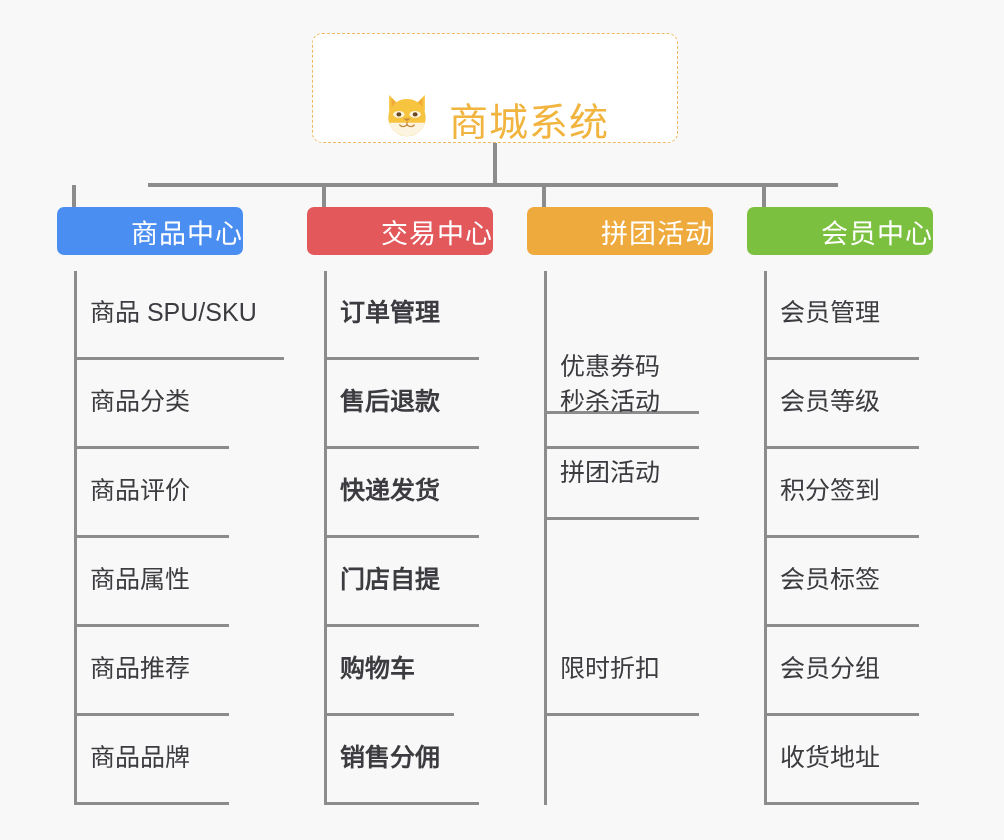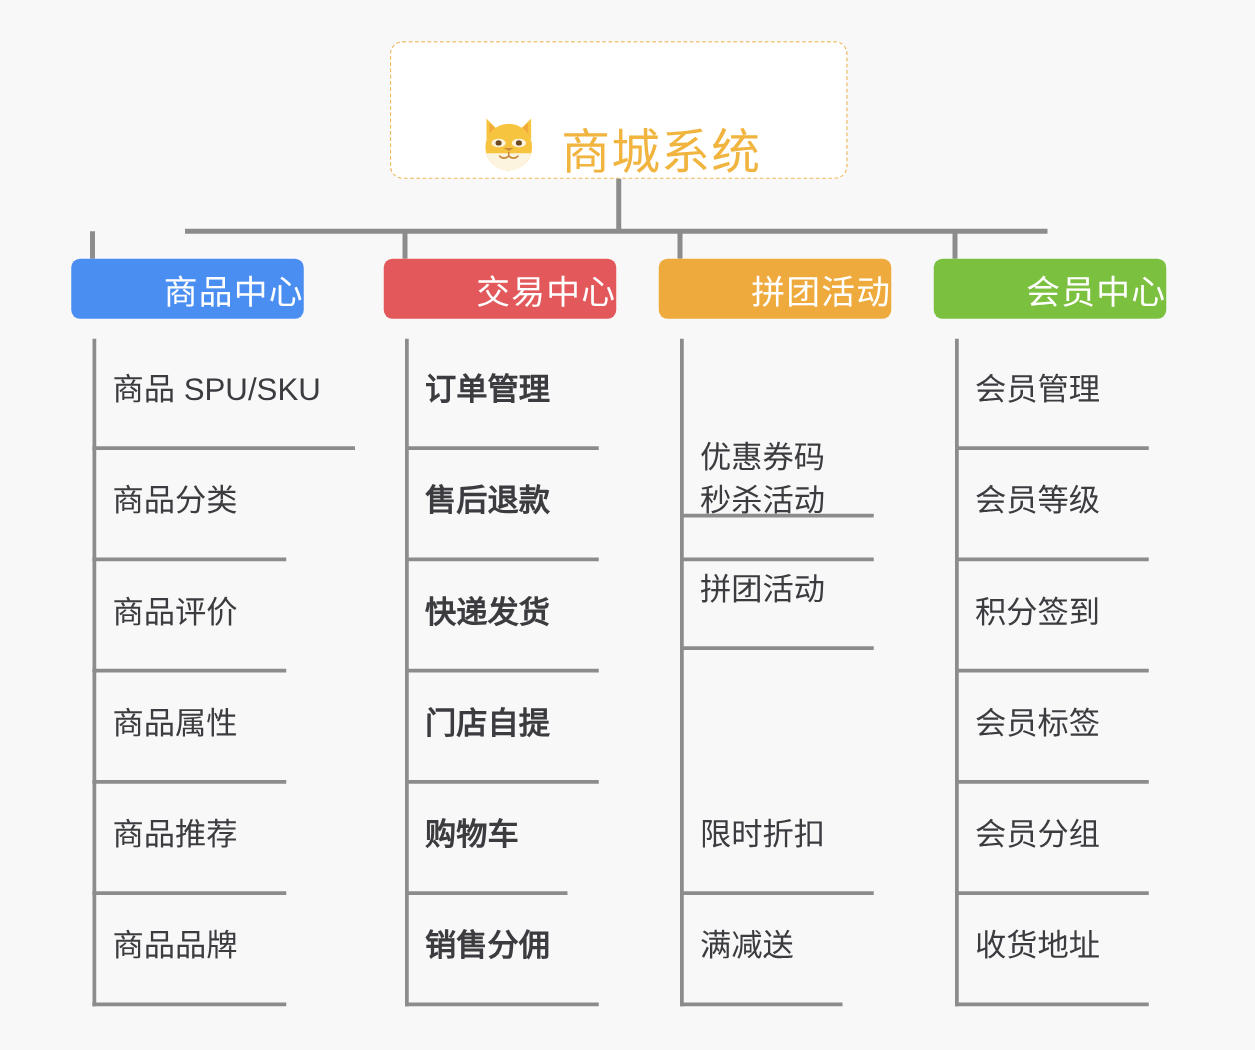--- a/index.html
+++ b/index.html
@@ -210,23 +210,20 @@
         </div>
         <div class="leaf" style="top: 89px; width: 155px; border-bottom-color: rgb(140, 140, 140);">
           <span class="leaf-label">秒杀活动</span>
         </div>
         <div class="leaf" style="top: 160px; width: 155px; border-bottom-color: rgb(140, 140, 140);">
           <span class="leaf-label">拼团活动</span>
         </div>
         <div class="leaf" style="top: 356px; width: 155px; border-bottom-color: rgb(140, 140, 140);">
           <span class="leaf-label">限时折扣</span>
         </div>
-        <div class="leaf" style="top: 445px; width: 130px; border-bottom-color: rgb(140, 140, 140);">
-          <span class="leaf-label">满减送</span>
-        </div>
       </div>
       <div class="conn conn-drop" style="left: 762px; background: rgb(140, 140, 140);"></div>
       <div class="cat-box" style="left: 747px; width: 186px; background: rgb(124, 192, 64);">
         <span>会员中心</span>
       </div>
       <div class="branch" style="left: 764px; width: 240px; height: 534px;">
         <div class="spine" style="height: 534px; background: rgb(140, 140, 140);"></div>
         <div class="leaf" style="top: 0px; width: 155px; border-bottom-color: rgb(140, 140, 140);">
           <span class="leaf-label">会员管理</span>
         </div>

